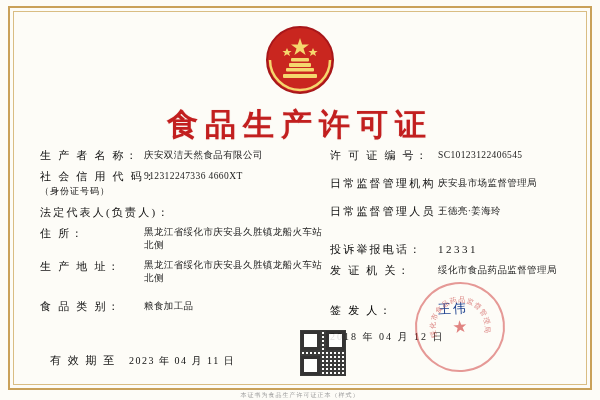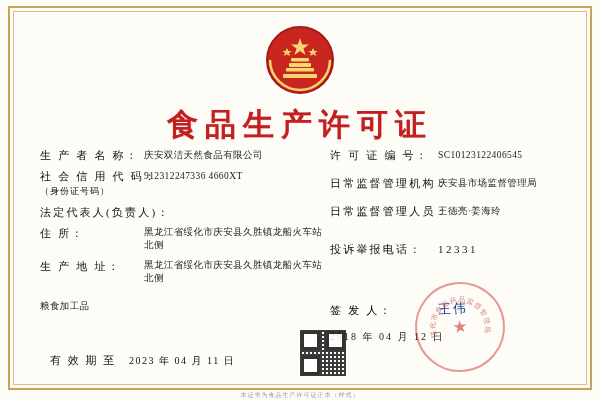--- a/index.html
+++ b/index.html
@@ -303,20 +303,21 @@
         <div class="lab w-left">住            所：</div>
         <div class="val">黑龙江省绥化市庆安县久胜镇龙船火车站北侧</div>
       </div>
 
       <div class="row tall">
         <div class="lab w-left">生 产 地 址：</div>
         <div class="val">黑龙江省绥化市庆安县久胜镇龙船火车站北侧</div>
       </div>
 
       <div class="row" style="margin-top:14px;">
+        <div class="lab w-left">食 品 类 别：</div>
         <div class="val">粮食加工品</div>
       </div>
 
     </div>
 
     <div class="col-right">
 
       <div class="row">
         <div class="lab w-right">许 可 证 编 号：</div>
         <div class="val">SC10123122406545</div>
@@ -330,20 +331,24 @@
       <div class="row" style="margin-top:14px;">
         <div class="lab w-right">日常监督管理人员：</div>
         <div class="val">王德亮·姜海玲</div>
       </div>
 
       <div class="row" style="margin-top:24px;">
         <div class="lab w-right">投诉举报电话：</div>
         <div class="val spaced">12331</div>
       </div>
 
+      <div class="row">
+        <div class="lab w-right">发 证 机 关：</div>
+        <div class="val">绥化市食品药品监督管理局</div>
+      </div>
 
     </div>
 
     <div class="sign-row">
       <div class="sign-lab">签  发  人：</div>
       <div class="sign-val">王伟</div>
     </div>
 
     <div class="date-row">2018 年 04 月 12 日</div>
 

